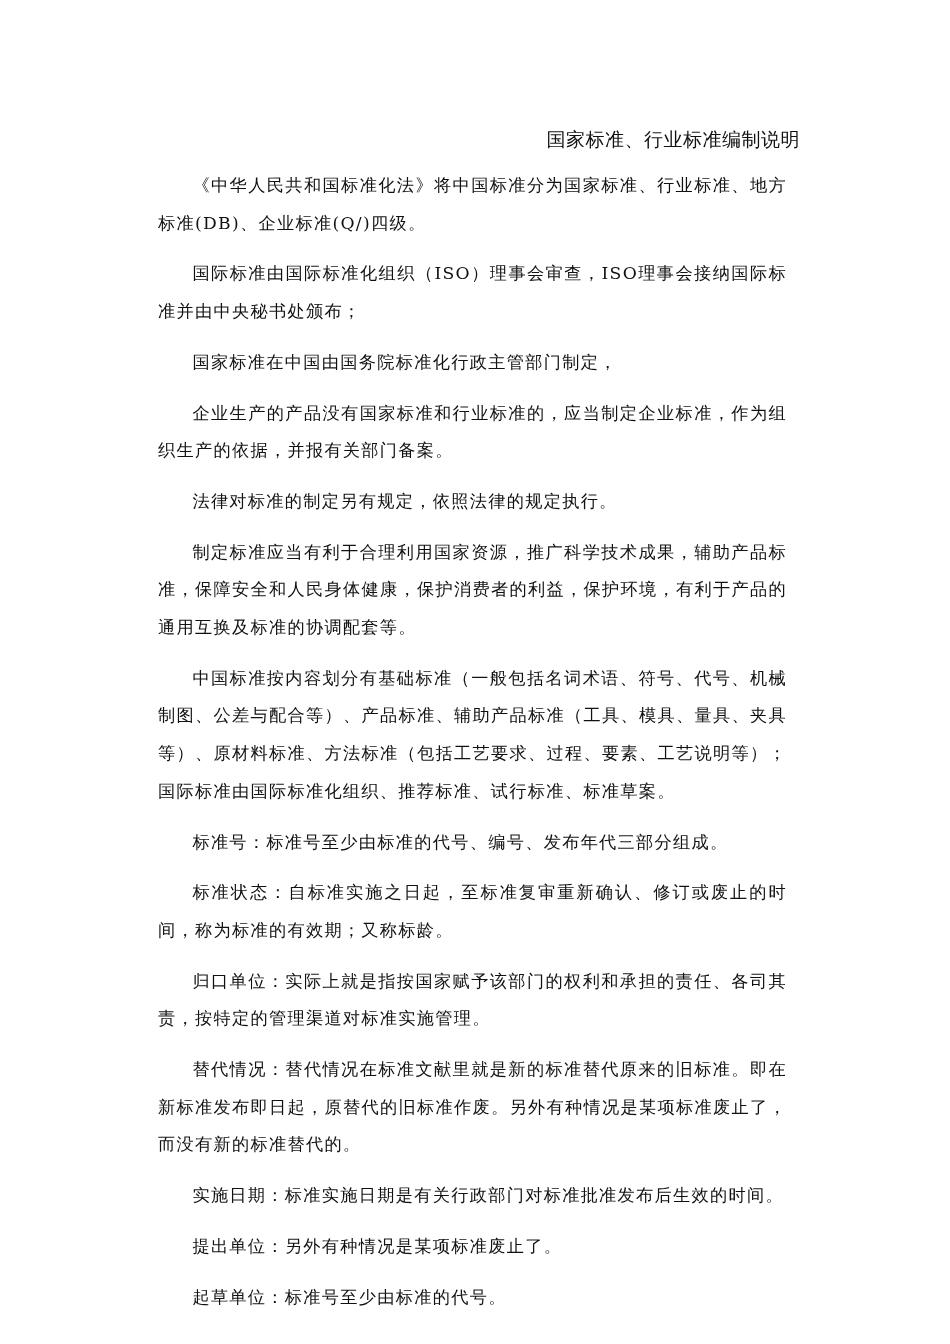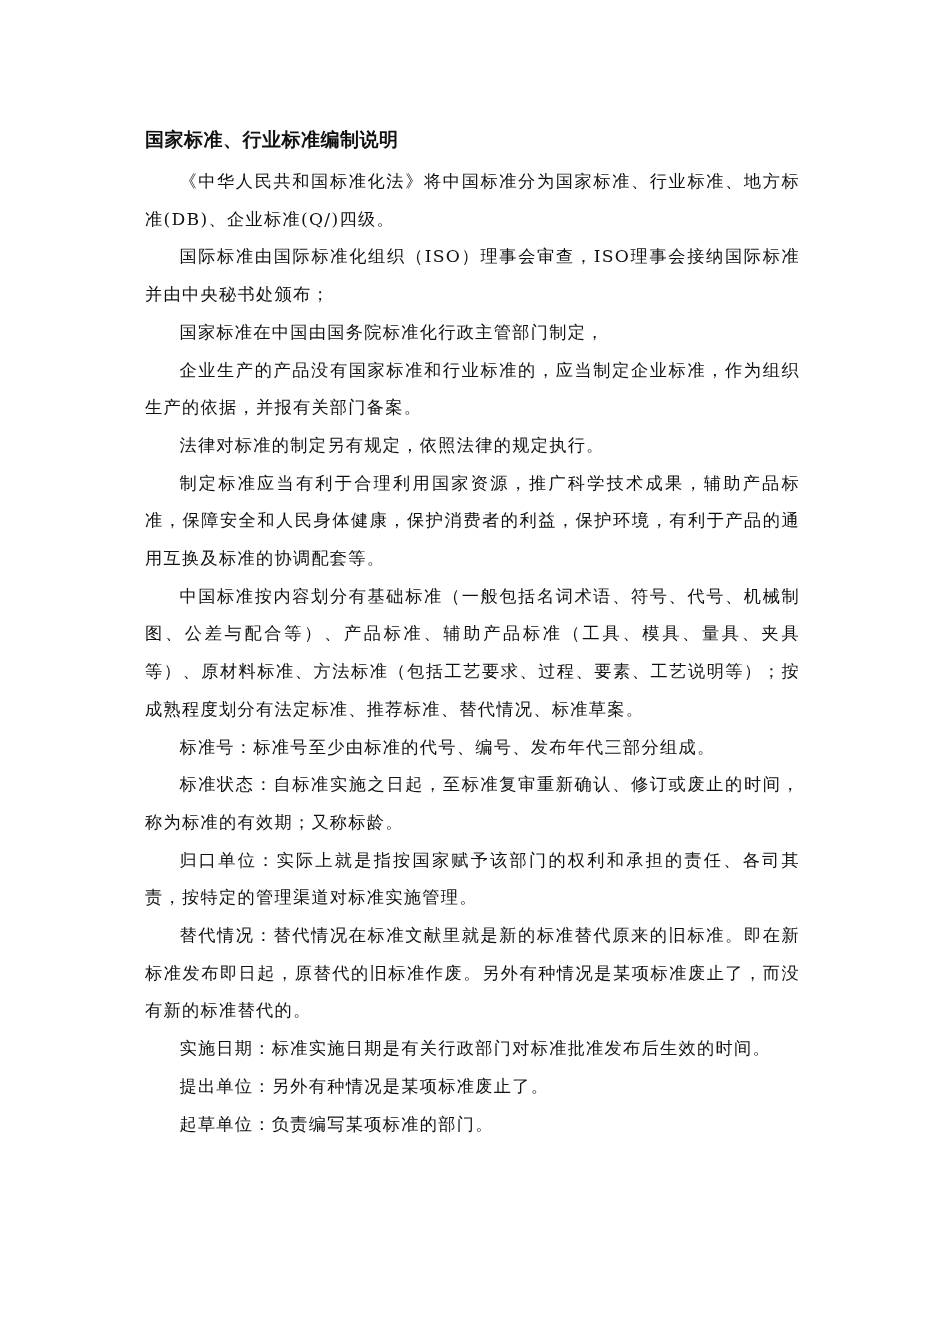--- a/index.html
+++ b/index.html
@@ -5,33 +5,33 @@
     html, body { margin: 0; padding: 0; background: #ffffff; }
     body {
       width: 950px; height: 1344px; position: relative; overflow: hidden;
       font-family: "DejaVu Serif", "Liberation Serif", serif;
       color: #111111;
     }
     .page {
       position: absolute; left: 145px; top: 124px; width: 655px;
     }
     .title {
-      text-align: left;
+      text-align: right;
       font-family: "DejaVu Sans", "Liberation Sans", sans-serif;
-      font-weight: bold;
+      font-weight: normal;
       font-size: 19px;
       line-height: 30px;
       margin: 0 0 9px 0;
       letter-spacing: 0.5px;
       color: #111;
     }
     .para {
       font-size: 17.2px;
       line-height: 37.7px;
-      margin: 0;
+      margin: 13px;
       text-indent: 2em;
       letter-spacing: 1.3px;
       text-align: justify;
       word-break: break-all;
     }
     .term {
       font-family: "DejaVu Sans", "Liberation Sans", sans-serif;
       font-weight: normal;
     }
   </style>
@@ -40,22 +40,22 @@
 
 <div class="page">
   <h1 class="title">国家标准、行业标准编制说明</h1>
 
   <p class="para">《中华人民共和国标准化法》将中国标准分为国家标准、行业标准、地方标准(DB)、企业标准(Q/)四级。</p>
   <p class="para">国际标准由国际标准化组织（ISO）理事会审查，ISO理事会接纳国际标准并由中央秘书处颁布；</p>
   <p class="para">国家标准在中国由国务院标准化行政主管部门制定，</p>
   <p class="para">企业生产的产品没有国家标准和行业标准的，应当制定企业标准，作为组织生产的依据，并报有关部门备案。</p>
   <p class="para">法律对标准的制定另有规定，依照法律的规定执行。</p>
   <p class="para">制定标准应当有利于合理利用国家资源，推广科学技术成果，辅助产品标准，保障安全和人民身体健康，保护消费者的利益，保护环境，有利于产品的通用互换及标准的协调配套等。</p>
-  <p class="para">中国标准按内容划分有基础标准（一般包括名词术语、符号、代号、机械制图、公差与配合等）、产品标准、辅助产品标准（工具、模具、量具、夹具等）、原材料标准、方法标准（包括工艺要求、过程、要素、工艺说明等）；按成熟程度划分有法定标准、推荐标准、替代情况、标准草案。</p>
+  <p class="para">中国标准按内容划分有基础标准（一般包括名词术语、符号、代号、机械制图、公差与配合等）、产品标准、辅助产品标准（工具、模具、量具、夹具等）、原材料标准、方法标准（包括工艺要求、过程、要素、工艺说明等）；国际标准由国际标准化组织、推荐标准、试行标准、标准草案。</p>
 
   <p class="para"><span class="term">标准号：</span><span>标准号至少由标准的代号、编号、发布年代三部分组成。</span></p>
   <p class="para"><span class="term">标准状态：</span><span>自标准实施之日起，至标准复审重新确认、修订或废止的时间，称为标准的有效期；又称标龄。</span></p>
   <p class="para"><span class="term">归口单位：</span><span>实际上就是指按国家赋予该部门的权利和承担的责任、各司其责，按特定的管理渠道对标准实施管理。</span></p>
   <p class="para"><span class="term">替代情况：</span><span>替代情况在标准文献里就是新的标准替代原来的旧标准。即在新标准发布即日起，原替代的旧标准作废。另外有种情况是某项标准废止了，而没有新的标准替代的。</span></p>
   <p class="para"><span class="term">实施日期：</span><span>标准实施日期是有关行政部门对标准批准发布后生效的时间。</span></p>
   <p class="para"><span class="term">提出单位：</span><span>另外有种情况是某项标准废止了。</span></p>
-  <p class="para"><span class="term">起草单位：</span><span>负责编写某项标准的部门。</span></p>
+  <p class="para"><span class="term">起草单位：</span><span>标准号至少由标准的代号。</span></p>
 </div>
 
 </body></html>

